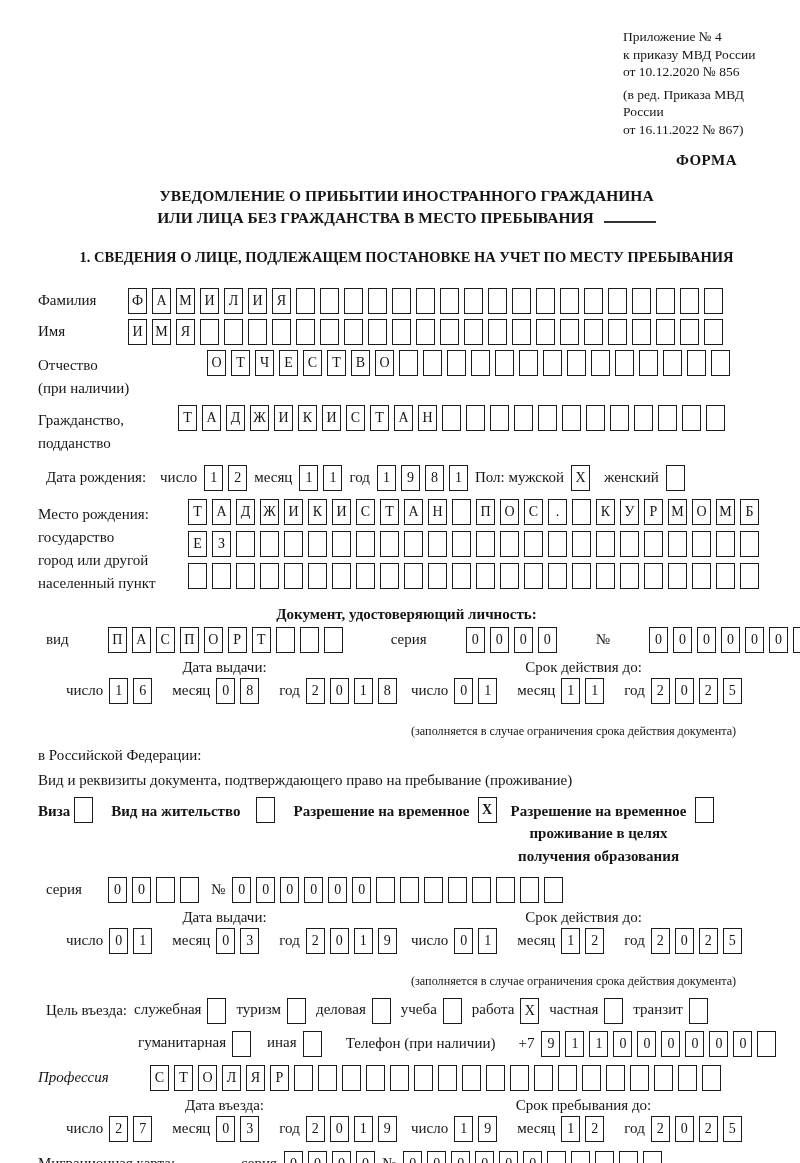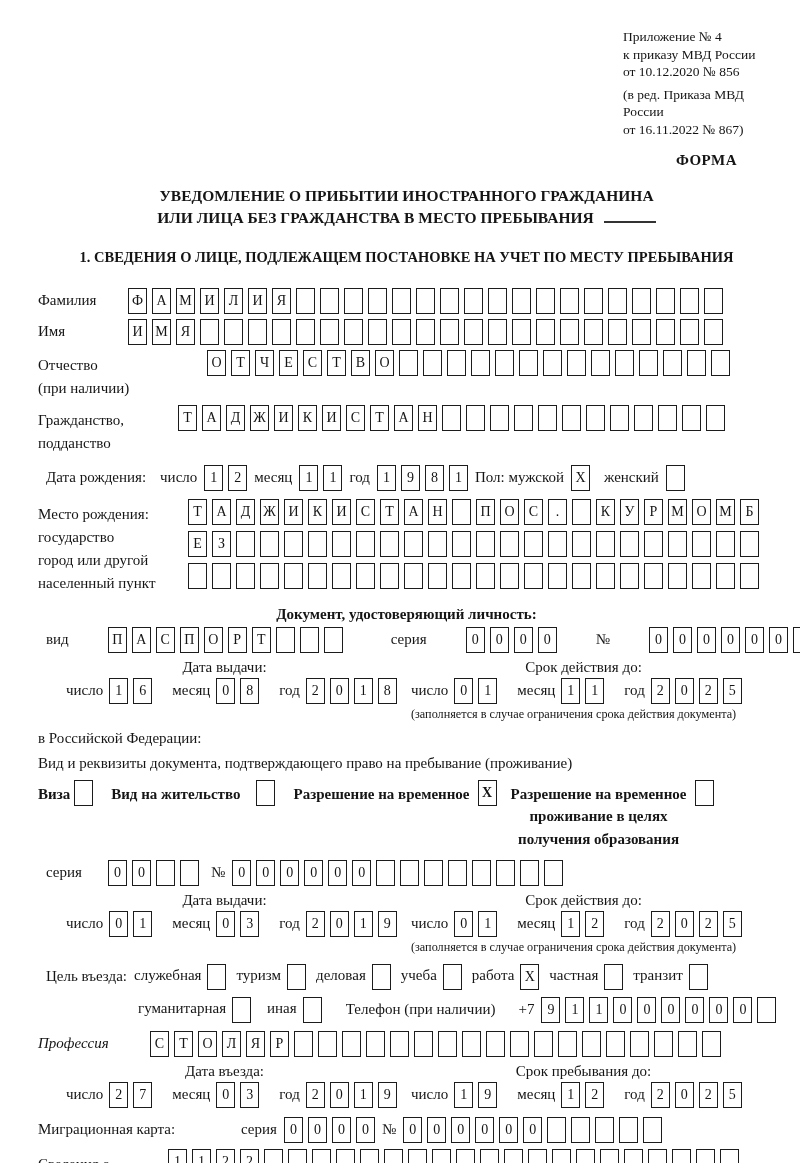--- a/index.html
+++ b/index.html
@@ -35,21 +35,21 @@
   .doc-hdr { text-align:center; font-weight:bold; font-size:15px; margin-top:10px; }
 
   
   .dates { display:flex; margin-top:6px; }
   .dcol-l { width:345px; padding-left:28px; }
   .dcol-r { margin-left:28px; width:345px; }
   .dhead { text-align:center; font-size:15px; margin-bottom:2px; }
   .dline { display:flex; align-items:flex-start; }
   .dlbl { font-size:15px; padding-top:4px; margin-right:6px; white-space:nowrap; }
   .dline .cells { margin-right:10px; }
-  .note { font-size:12.2px; margin-top:3px; white-space:nowrap; }
+  .note { font-size:12.2px; margin-top:20px; white-space:nowrap; }
 
   .plain { font-size:15px; margin-top:8px; }
 
   
   .opts { display:flex; align-items:flex-start; margin-top:8px;font-weight:bold; }
   .opt { display:flex; align-items:flex-start; }
   .opt .olbl { font-size:15px; text-align:center; line-height:1.5; padding-top:3px; }
   .opt .cells { margin-left:8px; }
   .gap12 { margin-left:14px; } .gap18 { margin-left:18px; }
 

